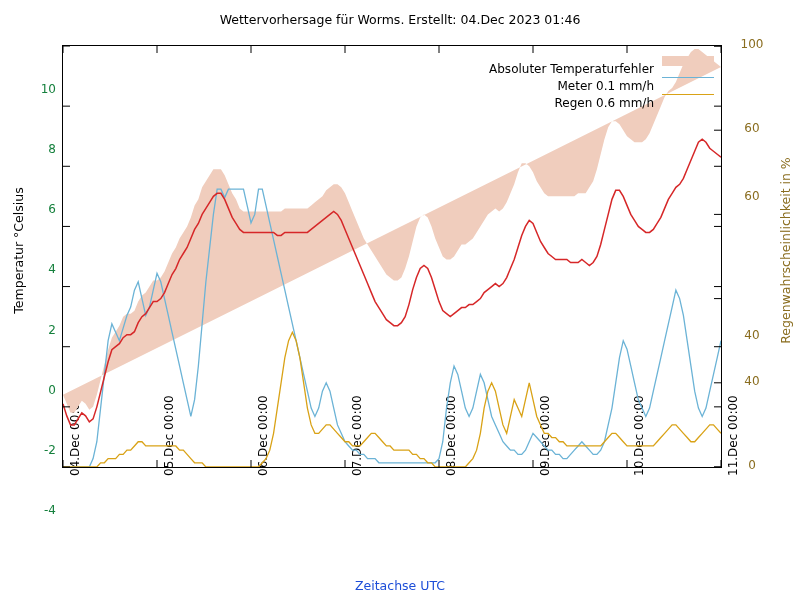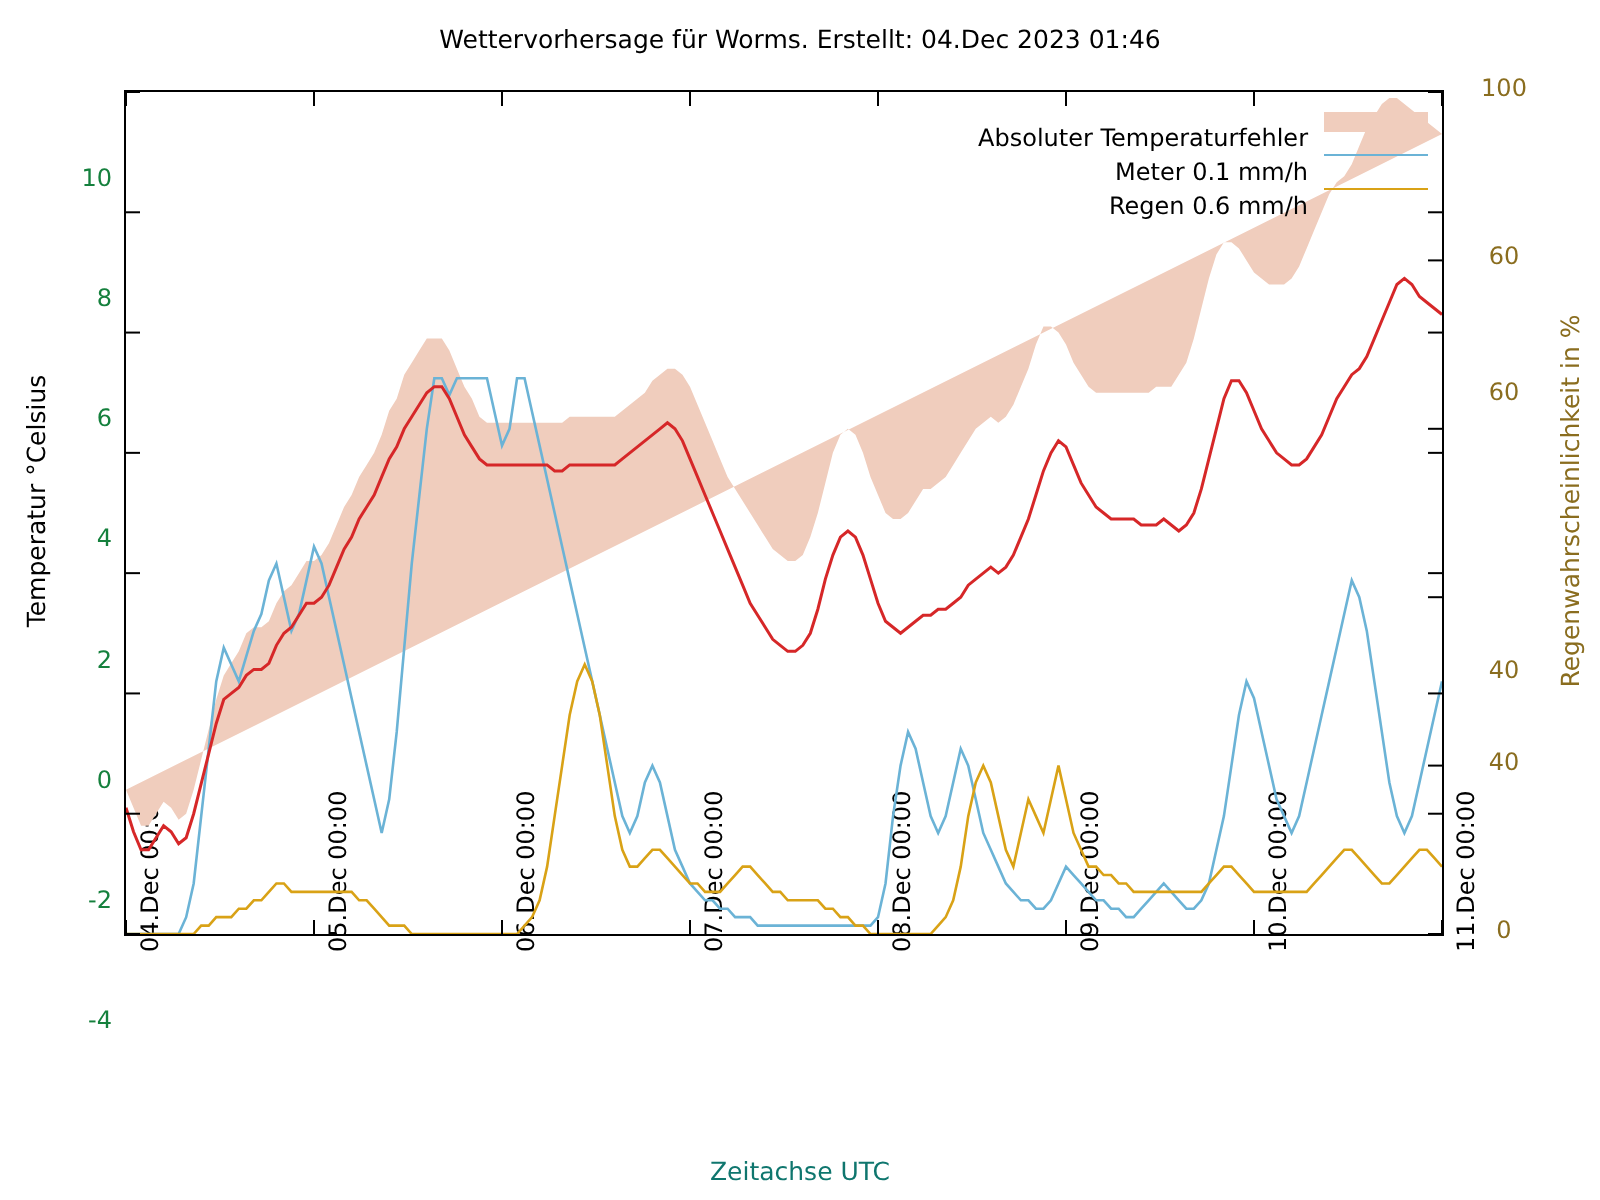--- a/index.html
+++ b/index.html
@@ -64,21 +64,21 @@
     font-size: 12.5px;
     color: #8a6d1f;
   }
   #xlabel {
     position: absolute;
     top: 578px;
     left: 0;
     width: 800px;
     text-align: center;
     font-size: 12.5px;
-    color: #0f766e;
+    color: #1d4ed8;
   }
   .ytick-left {
     position: absolute;
     width: 46px;
     text-align: right;
     font-size: 12px;
     color: #15803d;
     margin-top: 45px;
   }
   .ytick-right {

